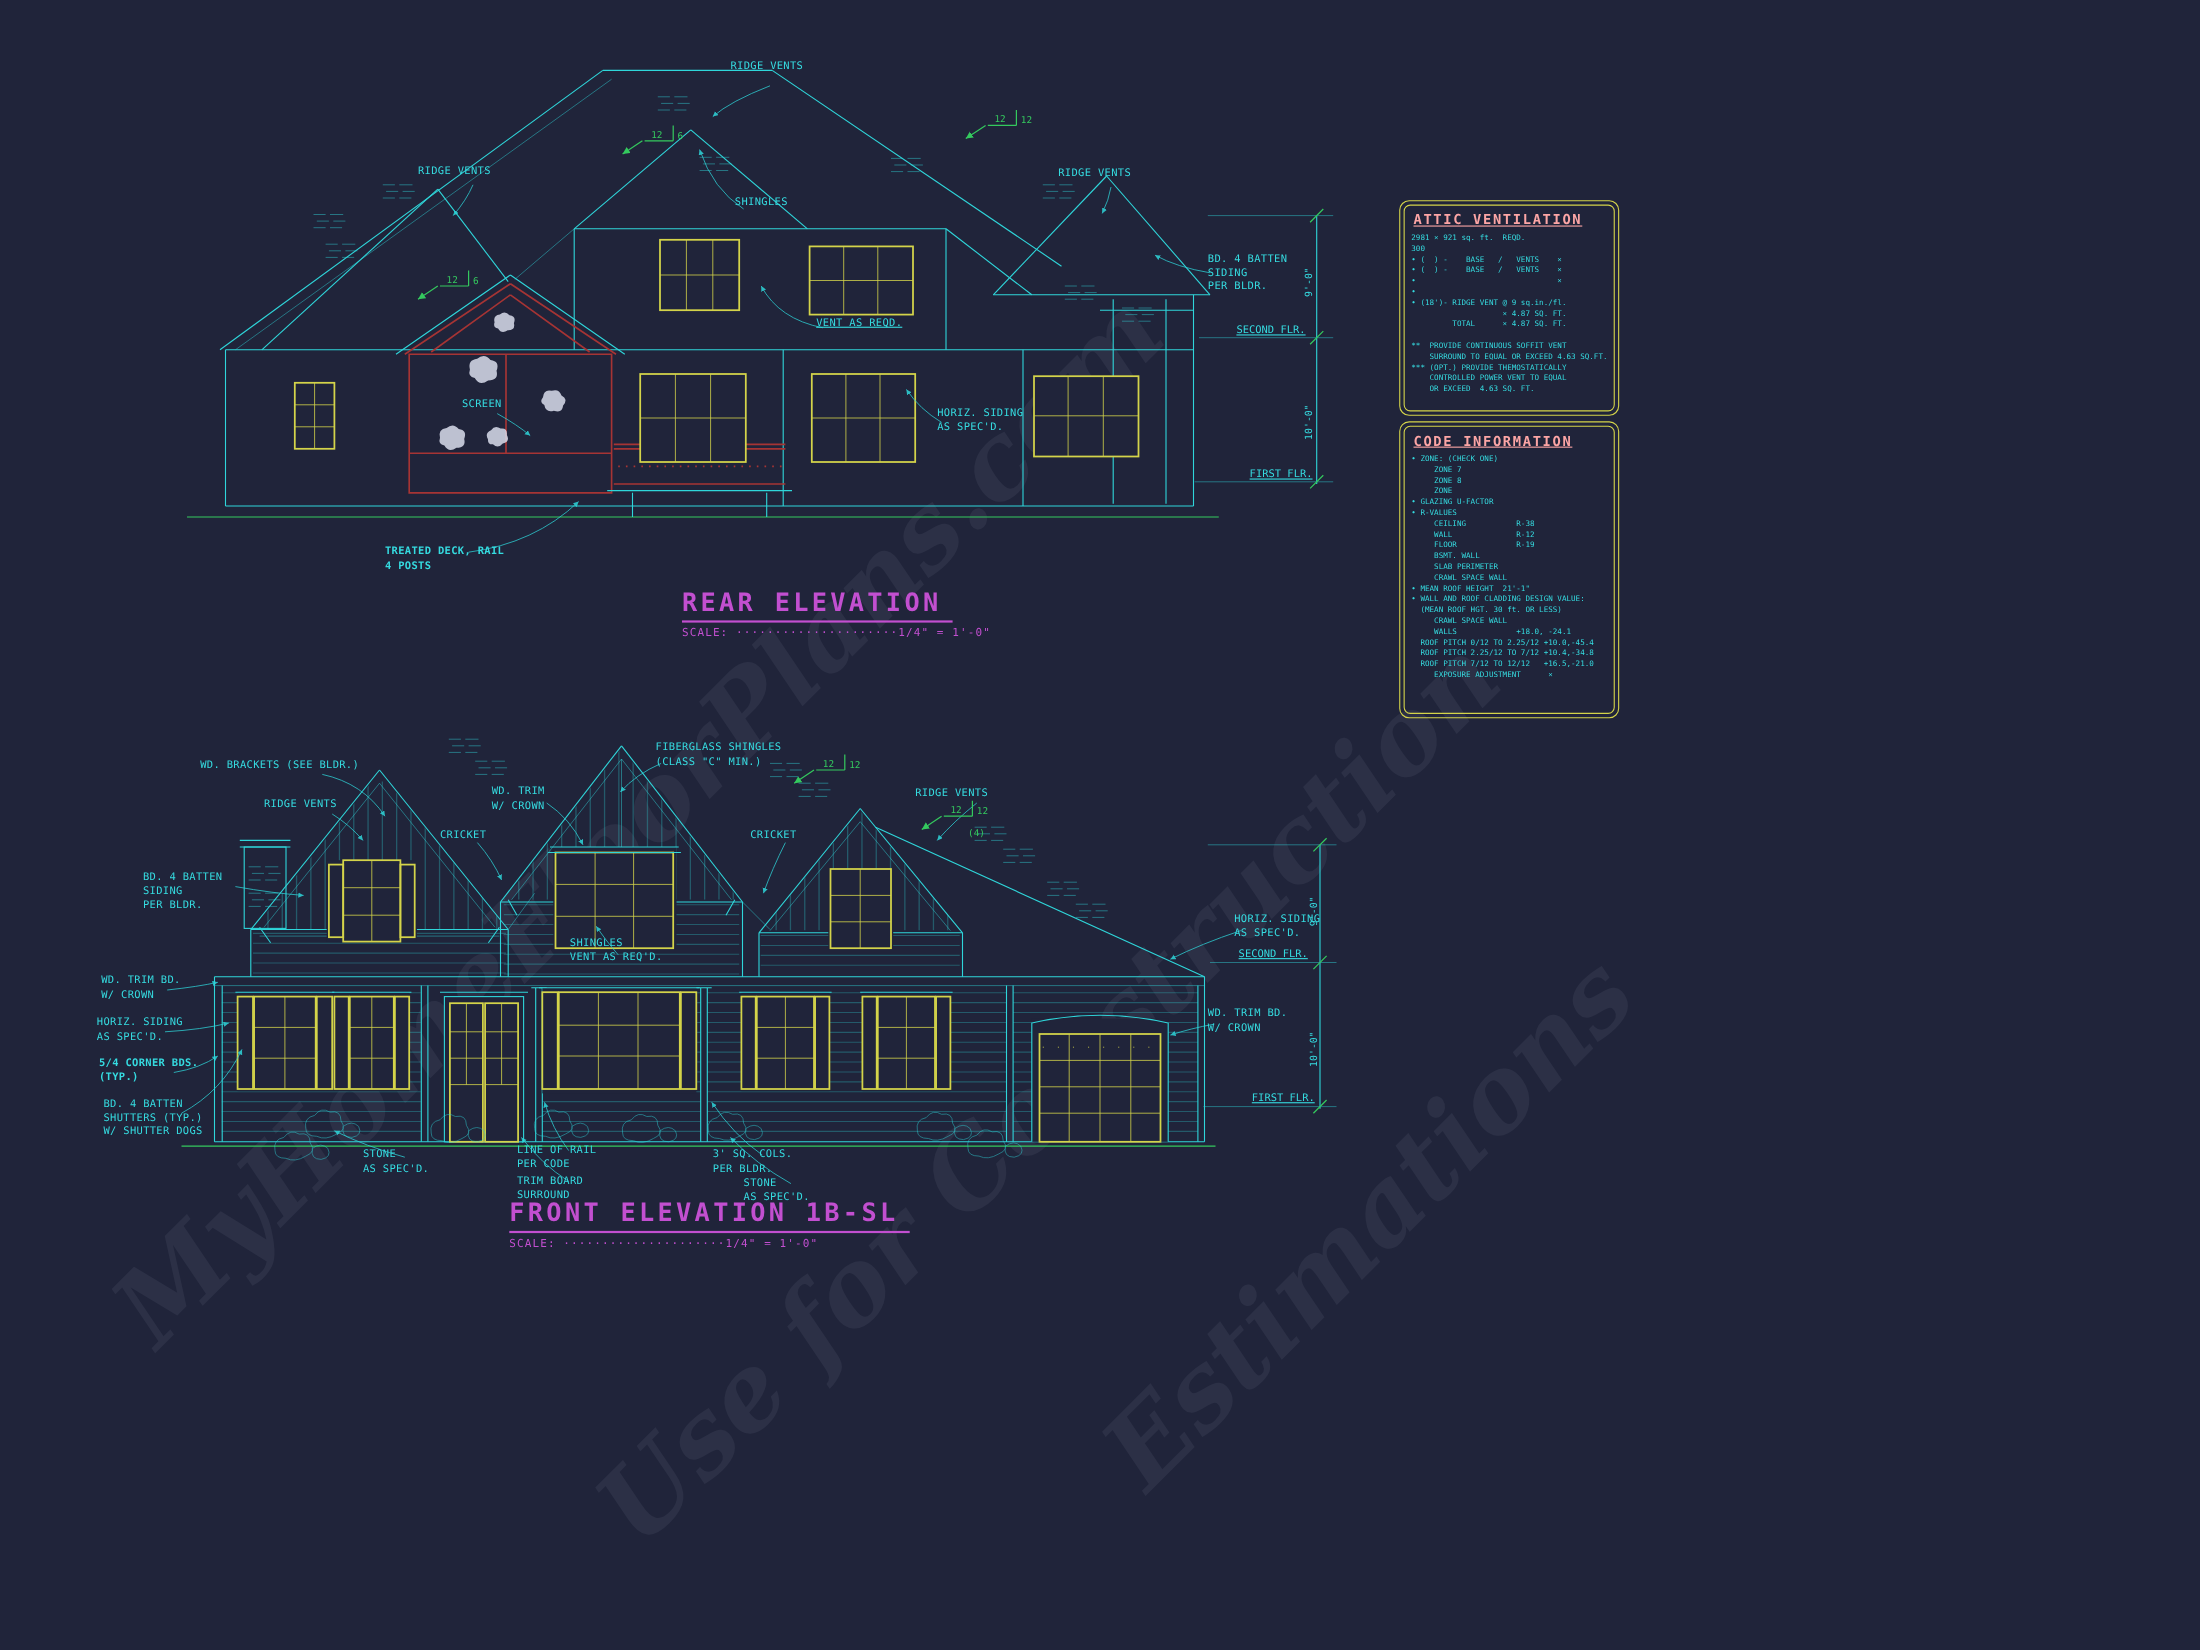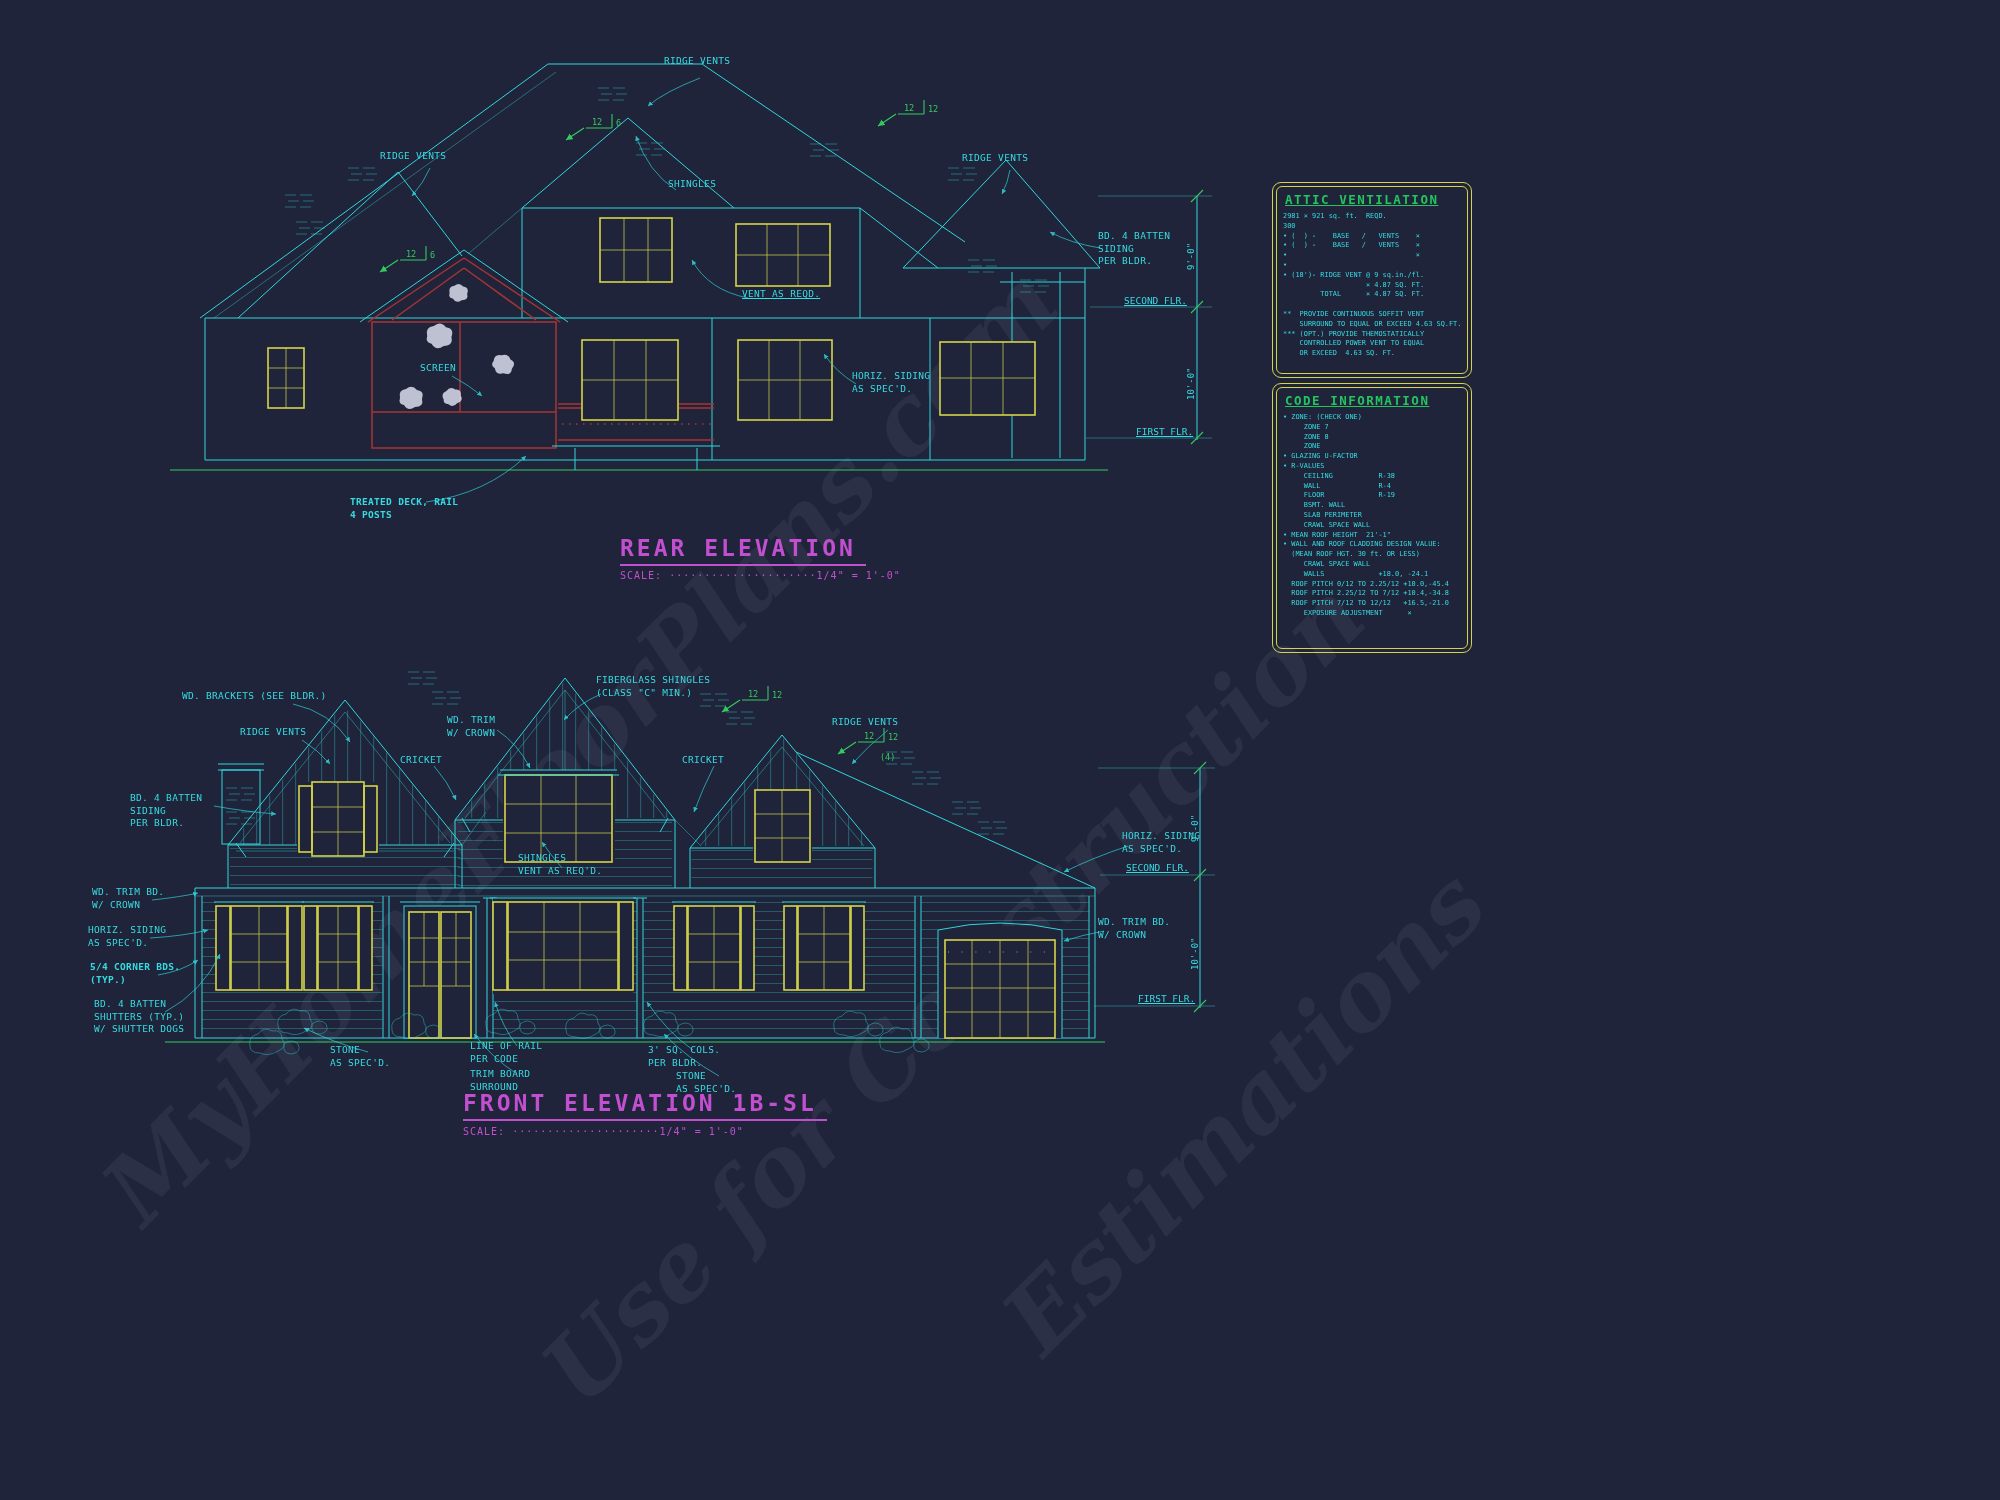--- a/index.html
+++ b/index.html
@@ -26,21 +26,21 @@
   .dimlbl{position:absolute;font-size:9.5px;color:#35dbe0;text-decoration:underline;}
   .dimrot{position:absolute;font-size:9px;color:#35dbe0;transform:rotate(-90deg);
           transform-origin:left top;white-space:nowrap;}
   .title{position:absolute;font-size:23px;font-weight:bold;color:#c24fd0;letter-spacing:3px;
          border-bottom:2px solid #c24fd0;padding:0 10px 3px 0;white-space:nowrap;}
   .scale{position:absolute;font-size:10px;color:#c24fd0;letter-spacing:1px;white-space:nowrap;}
   
   .panel{position:absolute;border:1.5px solid #d4d44a;border-radius:9px;padding:3px;}
   .panel-inner{border:1px solid #d4d44a;border-radius:6px;padding:5px 6px;height:100%;
                box-sizing:border-box;overflow:hidden;}
-  .panel-title{font-size:12.5px;font-weight:bold;color:#22c55e;text-decoration:underline;
+  .panel-title{font-size:12.5px;font-weight:bold;color:#fca5a5;text-decoration:underline;
                letter-spacing:1.5px;margin:0 0 5px 2px;white-space:nowrap;}
   .panel-line{font-size:6.9px;color:#35dbe0;white-space:pre;line-height:1.42;}
   
   .wm{position:absolute;font-family:"DejaVu Serif",serif;font-style:italic;font-weight:bold;
       font-size:95px;color:#cdd4ea;opacity:.065;transform:rotate(-45deg);
       transform-origin:0 50%;white-space:nowrap;pointer-events:none;}
 </style>
 </head>
 <body>
 
@@ -517,21 +517,21 @@
     <div class="panel-inner">
       <div class="panel-title">CODE INFORMATION</div>
       <div>
           <div class="panel-line">• ZONE: (CHECK ONE)</div>
           <div class="panel-line">     ZONE 7</div>
           <div class="panel-line">     ZONE 8</div>
           <div class="panel-line">     ZONE</div>
           <div class="panel-line">• GLAZING U-FACTOR</div>
           <div class="panel-line">• R-VALUES</div>
           <div class="panel-line">     CEILING           R-38</div>
-          <div class="panel-line">     WALL              R-4</div>
+          <div class="panel-line">     WALL              R-12</div>
           <div class="panel-line">     FLOOR             R-19</div>
           <div class="panel-line">     BSMT. WALL</div>
           <div class="panel-line">     SLAB PERIMETER</div>
           <div class="panel-line">     CRAWL SPACE WALL</div>
           <div class="panel-line">• MEAN ROOF HEIGHT  21'-1"</div>
           <div class="panel-line">• WALL AND ROOF CLADDING DESIGN VALUE:</div>
           <div class="panel-line">  (MEAN ROOF HGT. 30 ft. OR LESS)</div>
           <div class="panel-line">     CRAWL SPACE WALL</div>
           <div class="panel-line">     WALLS             +18.0, -24.1</div>
           <div class="panel-line">  ROOF PITCH 0/12 TO 2.25/12 +10.0,-45.4</div>

